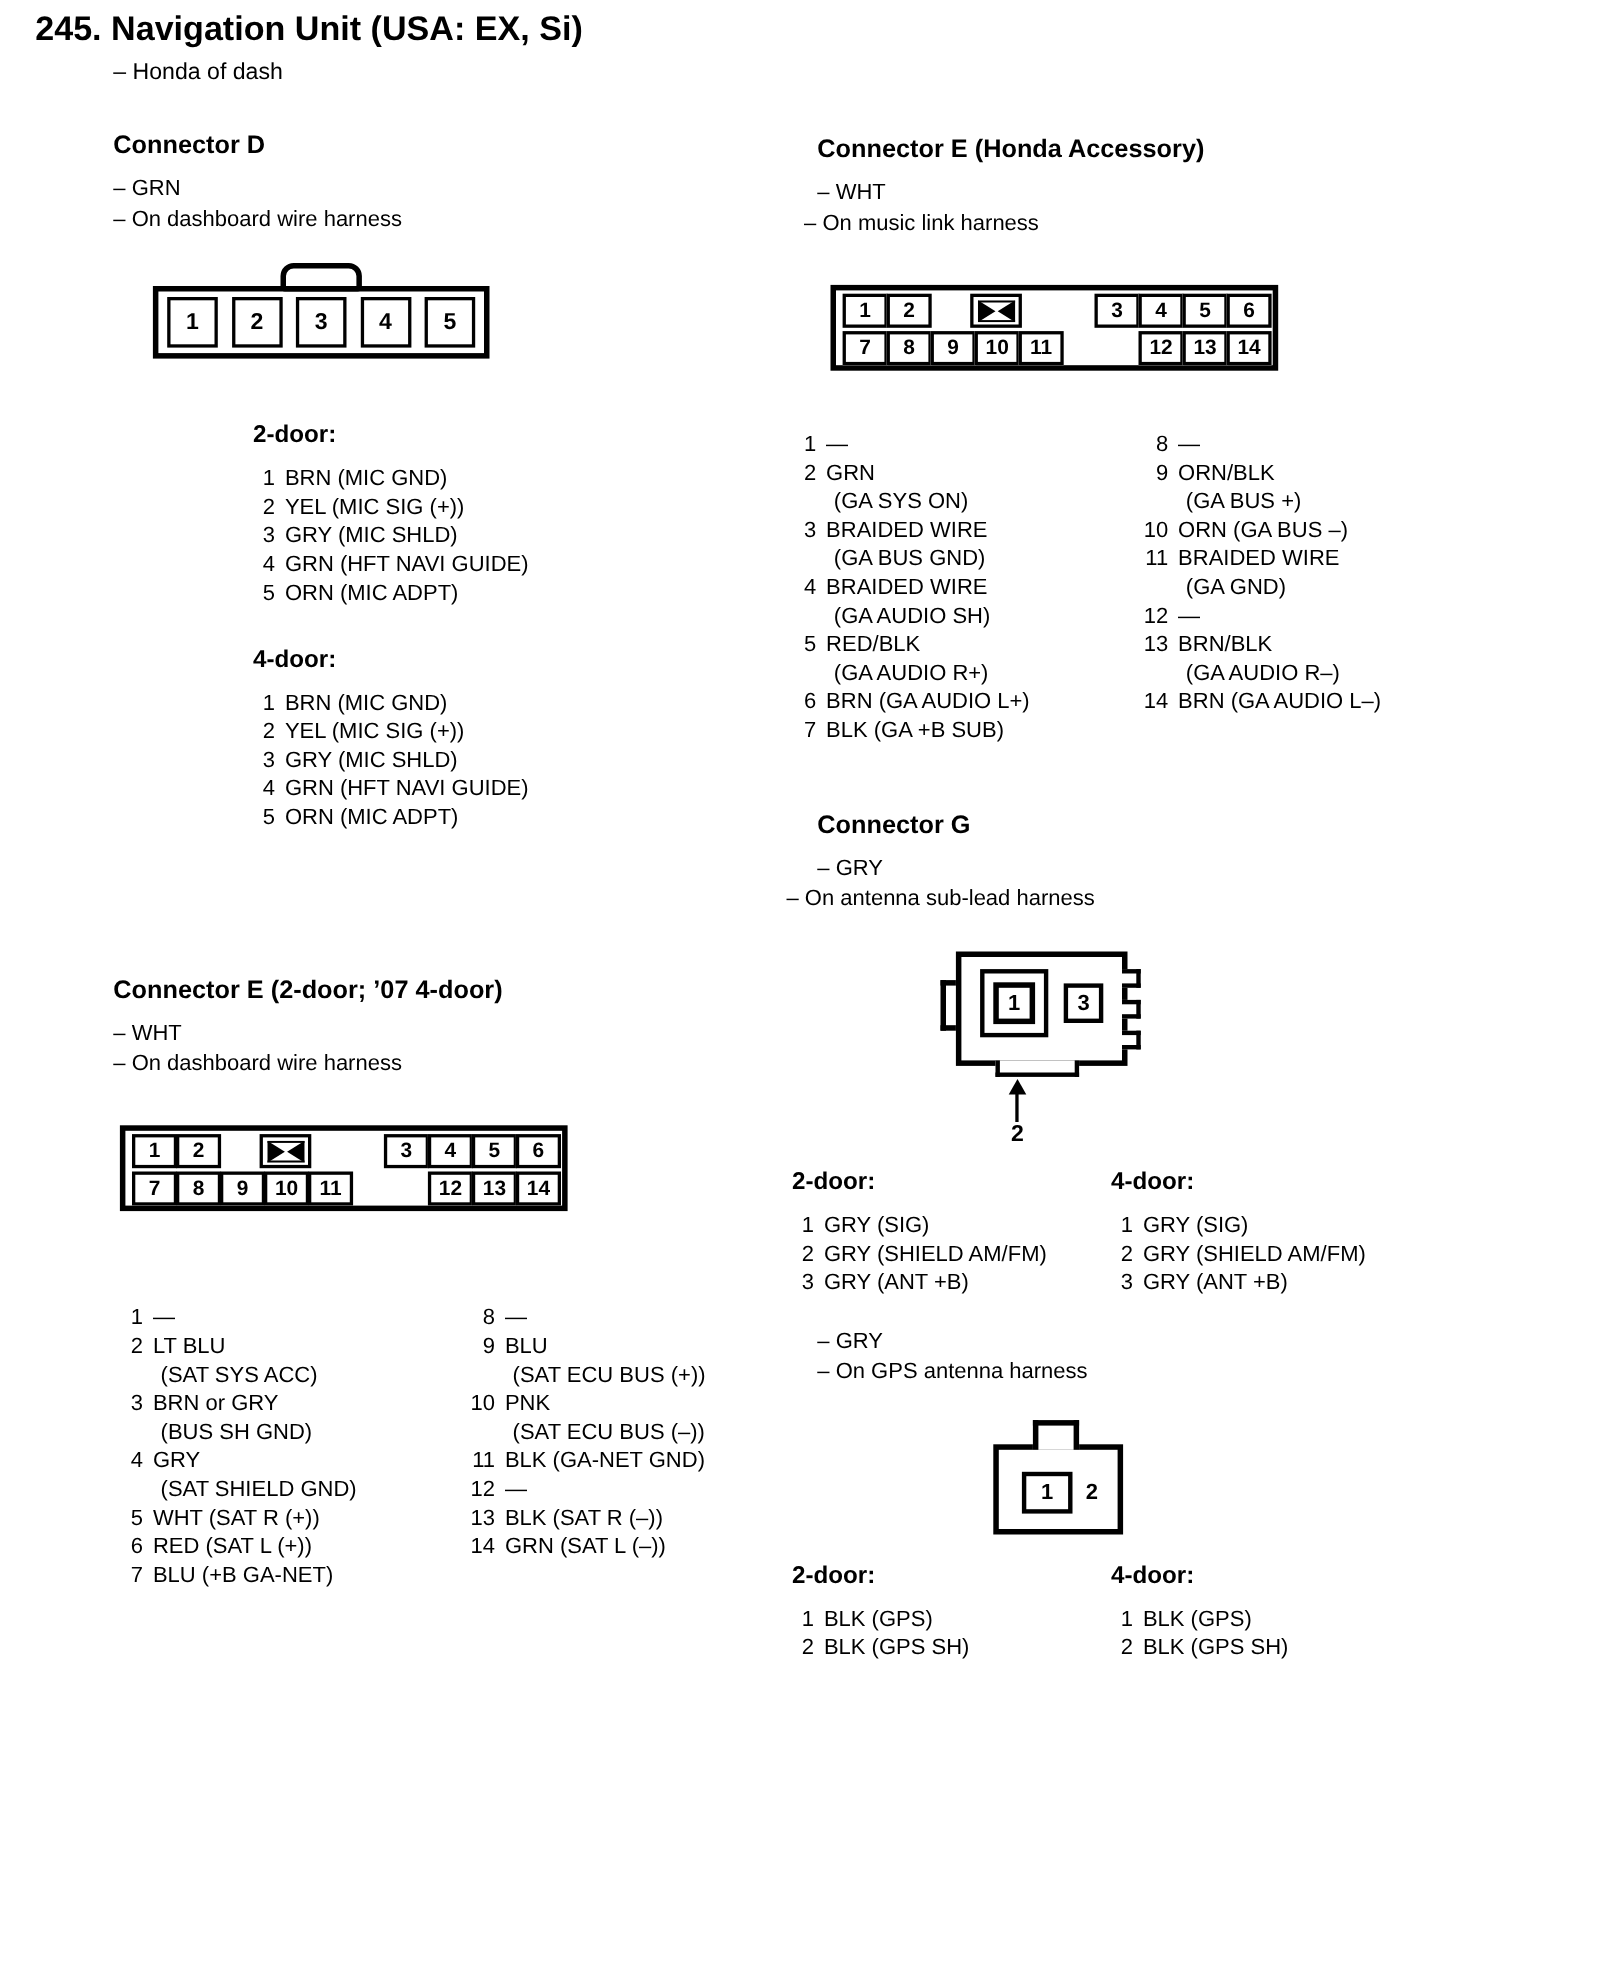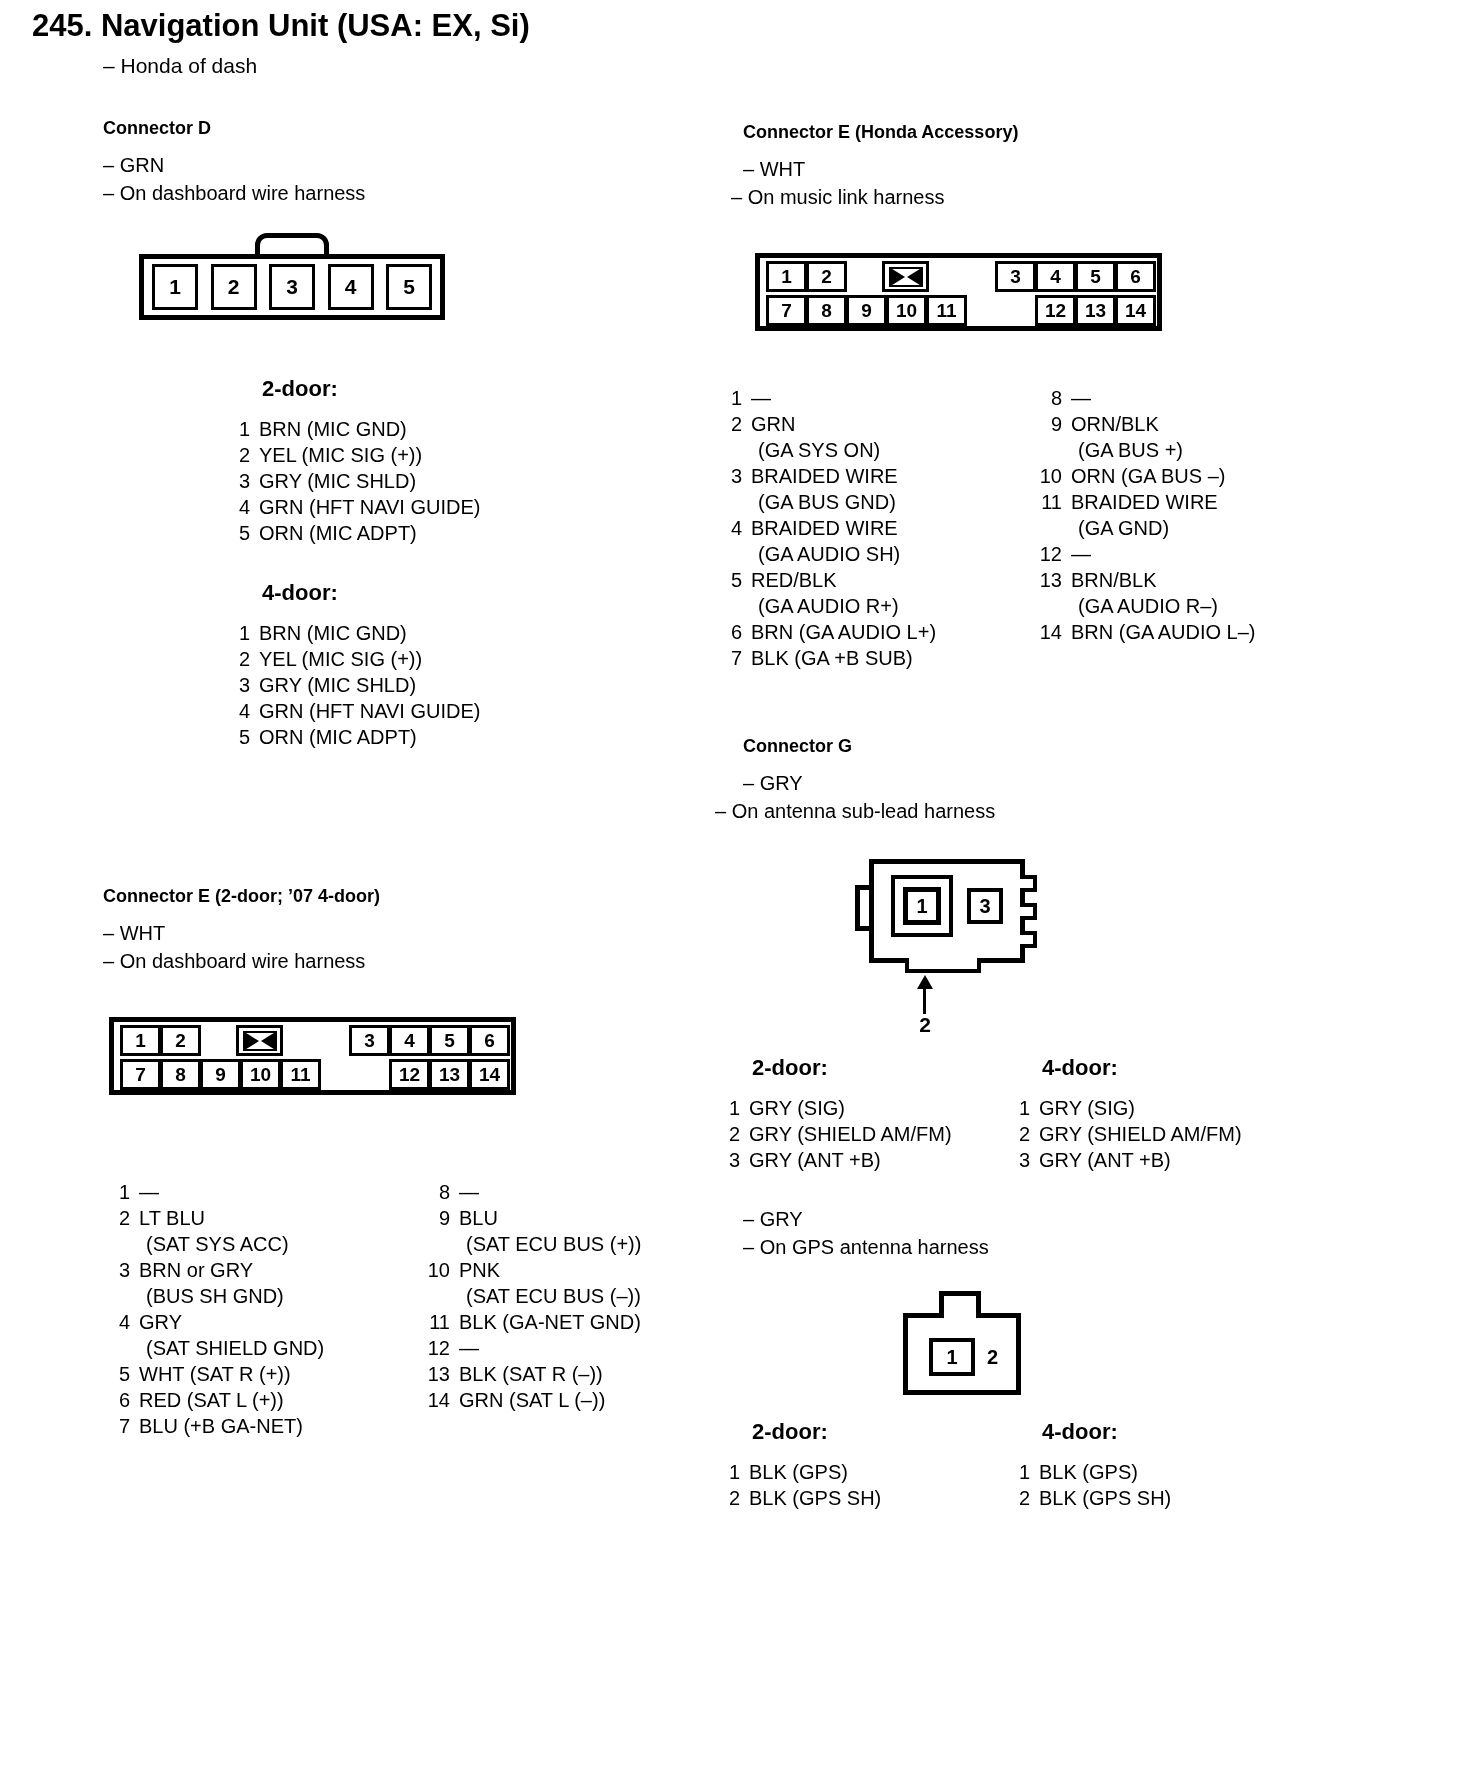--- a/index.html
+++ b/index.html
@@ -5,23 +5,23 @@
   * { box-sizing: border-box; }
   html,body { margin:0; padding:0; background:#fff; }
   .page {
     position:relative; width:1472px; height:1792px; background:#ffffff;
     font-family:"Liberation Sans","DejaVu Sans",sans-serif; color:#000;
     overflow:hidden;
   }
   .abs { position:absolute; }
   .page-title { font-size:31px; font-weight:700; }
   .subtitle { font-size:21px; }
-  .sec-title { font-size:18px; font-weight:700; margin:0 0 12px 0; }
+  .sec-title { font-size:23px; font-weight:700; margin:0 0 12px 0; }
   .note { font-size:20px; line-height:28px; }
-  .group-label { font-size:22px; font-weight:700;margin-left:32px; }
+  .group-label { font-size:22px; font-weight:700; }
   .pin-list { margin-top:14px; }
   .pin-row { display:grid; grid-template-columns:27px auto; column-gap:9px;
              font-size:20px; line-height:26px; }
   .narrow .pin-row { grid-template-columns:20px auto; }
   .pin-num { text-align:right; }
   .pin-line2 { grid-column:2; padding-left:7px; }
   .ecols { display:flex; }
 
   
   .connD { width:306px; margin:26px 0 0 36px; }

